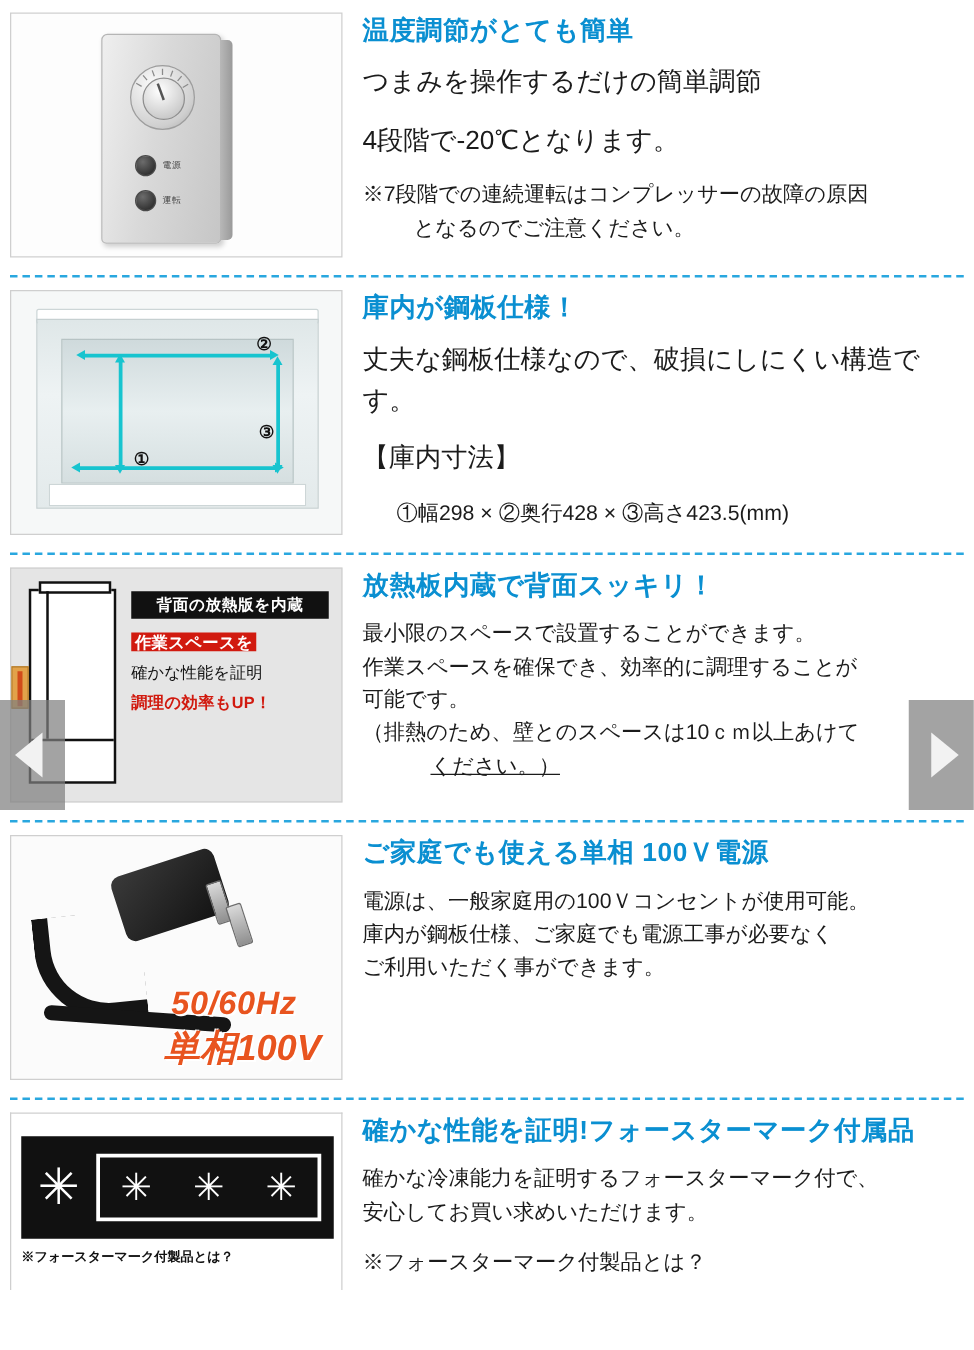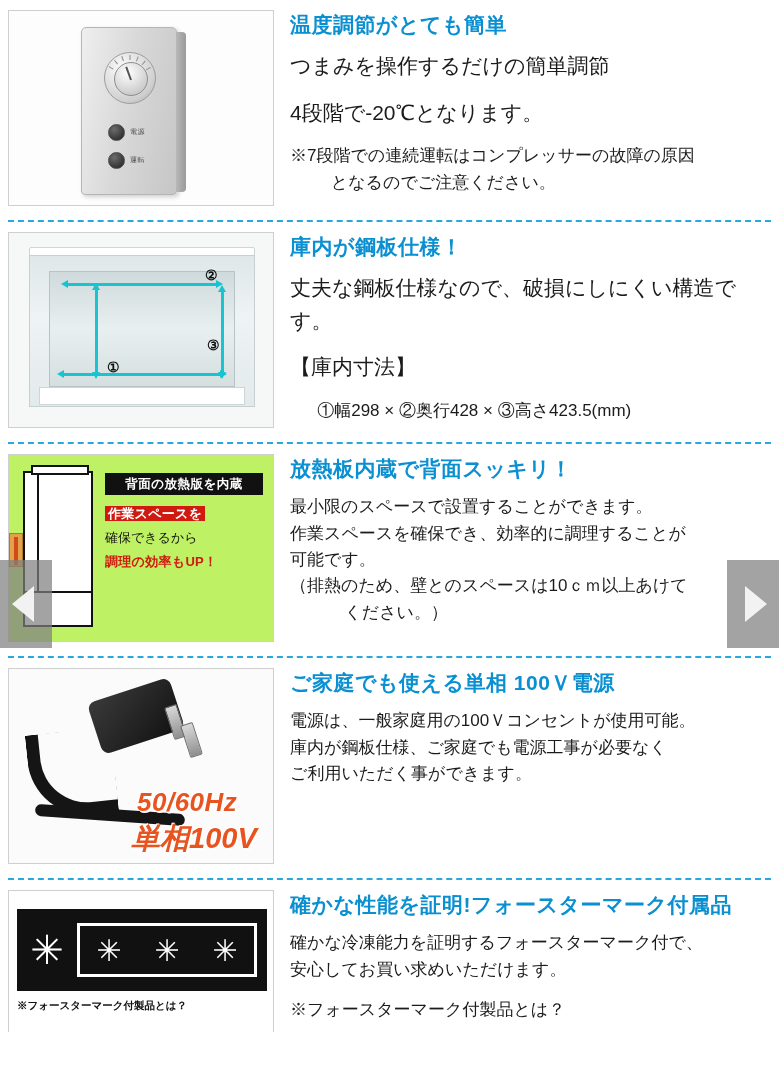--- a/index.html
+++ b/index.html
@@ -158,21 +158,21 @@
     content:""; position:absolute; left:-3px; width:0; height:0;
     border-left:4.5px solid transparent; border-right:4.5px solid transparent;
   }
   .arrow-v:before { top:-6px; border-bottom:7px solid #17c4cf; }
   .arrow-v:after  { bottom:-6px; border-top:7px solid #17c4cf; }
   .circ-num {
     position:absolute; font-size:14px; color:#111; font-weight:bold;
   }
 
   
-  .fig3 { height: 188px; background:#bef264; }
+  .fig3 { height: 188px; background:#e5e5e5; }
   .unit3 {
     position:absolute; left:14px; top:16px; width:70px; height:156px;
     border:2px solid #111; background:#fff;
   }
   .unit3 .cap {
     position:absolute; left:6px; top:-8px; width:58px; height:10px;
     border:2px solid #111; background:#fff;
   }
   .unit3 .divline {
     position:absolute; left:0; top:118px; width:100%; height:2px; background:#111;
@@ -346,31 +346,31 @@
     <div class="fig fig3">
       <div class="unit3">
         <div class="cap"></div>
         <div class="vline"></div>
         <div class="divline"></div>
       </div>
       <div class="tag-black">背面の放熱版を内蔵</div>
       <div class="red-line" style="top:50px;">
         <span class="red-box">作業スペースを</span>
       </div>
-      <div class="blk-line" style="top:74px;">確保できるから</div>
+      <div class="blk-line" style="top:74px;">確かな性能を証明</div>
       <div class="red-line" style="top:98px;">調理の効率もUP！</div>
       <div class="orange-clip"></div>
     </div>
     <div class="txt">
       <h2 class="head">放熱板内蔵で背面スッキリ！</h2>
       <p class="body-tight">最小限のスペースで設置することができます。</p>
       <p class="body-tight">作業スペースを確保でき、効率的に調理することが</p>
       <p class="body-tight">可能です。</p>
       <p class="body-tight">（排熱のため、壁とのスペースは10ｃｍ以上あけて</p>
-      <p class="body-tight indent-hang" style="padding-left:3.2em;">ください。）</p>
+      <p class="body-tight indent-hang" style="padding-left:3.2em;text-decoration:underline;">ください。）</p>
     </div>
   </div>
   <div class="divider"></div>
 
   <div class="feature">
     <div class="fig fig4">
       <div class="plug-body"></div>
       <div class="prong p1"></div>
       <div class="prong p2"></div>
       <div class="cord"></div>

